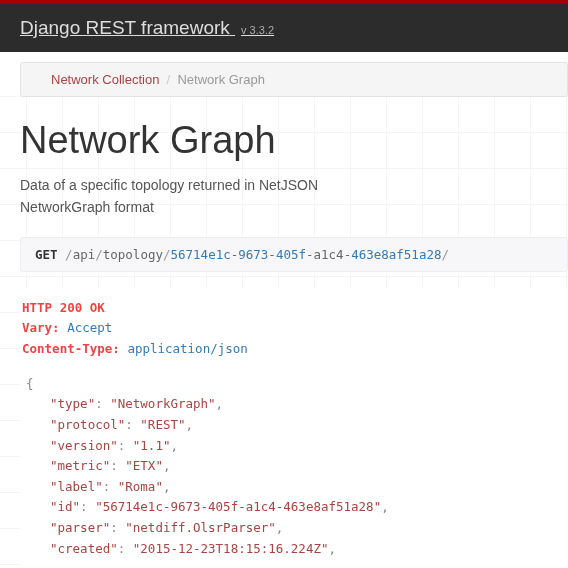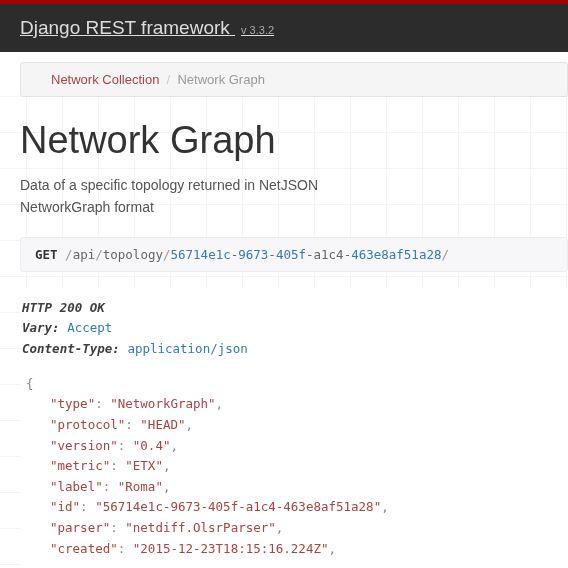--- a/index.html
+++ b/index.html
@@ -78,21 +78,21 @@
   .resp {
     background: #fff;
     border: none;
     margin-top: 16px;
     padding: 10px 2px;
     font-family: Consolas, Menlo, monospace;
     font-size: 12.5px;
     line-height: 1.65;
   }
   .hdr-line { color: #333; }
-  .hdr-name { font-weight: bold; color: #404040; font-style: italic; }
+  .hdr-name { font-weight: bold; color: #ef4444; }
   .hdr-val { color: #337ab7; }
   .json { margin-top: 14px; }
   .brc { color: #888; }
   .jkey { color: #a94442; }
   .jstr { color: #a94442; }
   .colon { color: #888; }
   .comma { color: #888; }
   .pad1 { padding-left: 28px; display: block; }
   .pad0 { padding-left: 4px; display: block; }
 </style>
@@ -125,22 +125,22 @@
   </div>
 
   <div class="resp">
     <div class="hdr-line"><span class="hdr-name">HTTP 200 OK</span></div>
     <div class="hdr-line"><span class="hdr-name">Vary:</span> <span class="hdr-val">Accept</span></div>
     <div class="hdr-line"><span class="hdr-name">Content-Type:</span> <span class="hdr-val">application/json</span></div>
 
     <div class="json">
       <span class="pad0"><span class="brc">{</span></span>
       <span class="pad1"><span class="jkey">"type"</span><span class="colon">: </span><span class="jstr">"<span>NetworkGraph</span>"</span><span class="comma">,</span></span>
-      <span class="pad1"><span class="jkey">"protocol"</span><span class="colon">: </span><span class="jstr">"<span>HEAD</span>"</span><span class="comma">,</span></span>
-      <span class="pad1"><span class="jkey">"version"</span><span class="colon">: </span><span class="jstr">"<span>0.4</span>"</span><span class="comma">,</span></span>
+      <span class="pad1"><span class="jkey">"protocol"</span><span class="colon">: </span><span class="jstr">"<span>REST</span>"</span><span class="comma">,</span></span>
+      <span class="pad1"><span class="jkey">"version"</span><span class="colon">: </span><span class="jstr">"<span>1.1</span>"</span><span class="comma">,</span></span>
       <span class="pad1"><span class="jkey">"metric"</span><span class="colon">: </span><span class="jstr">"<span>ETX</span>"</span><span class="comma">,</span></span>
       <span class="pad1"><span class="jkey">"label"</span><span class="colon">: </span><span class="jstr">"<span>Roma</span>"</span><span class="comma">,</span></span>
       <span class="pad1"><span class="jkey">"id"</span><span class="colon">: </span><span class="jstr">"<span>56714e1c-9673-405f-a1c4-463e8af51a28</span>"</span><span class="comma">,</span></span>
       <span class="pad1"><span class="jkey">"parser"</span><span class="colon">: </span><span class="jstr">"<span>netdiff.OlsrParser</span>"</span><span class="comma">,</span></span>
       <span class="pad1"><span class="jkey">"created"</span><span class="colon">: </span><span class="jstr">"<span>2015-12-23T18:15:16.224Z</span>"</span><span class="comma">,</span></span>
 
     </div>
   </div>
 
 </div>

